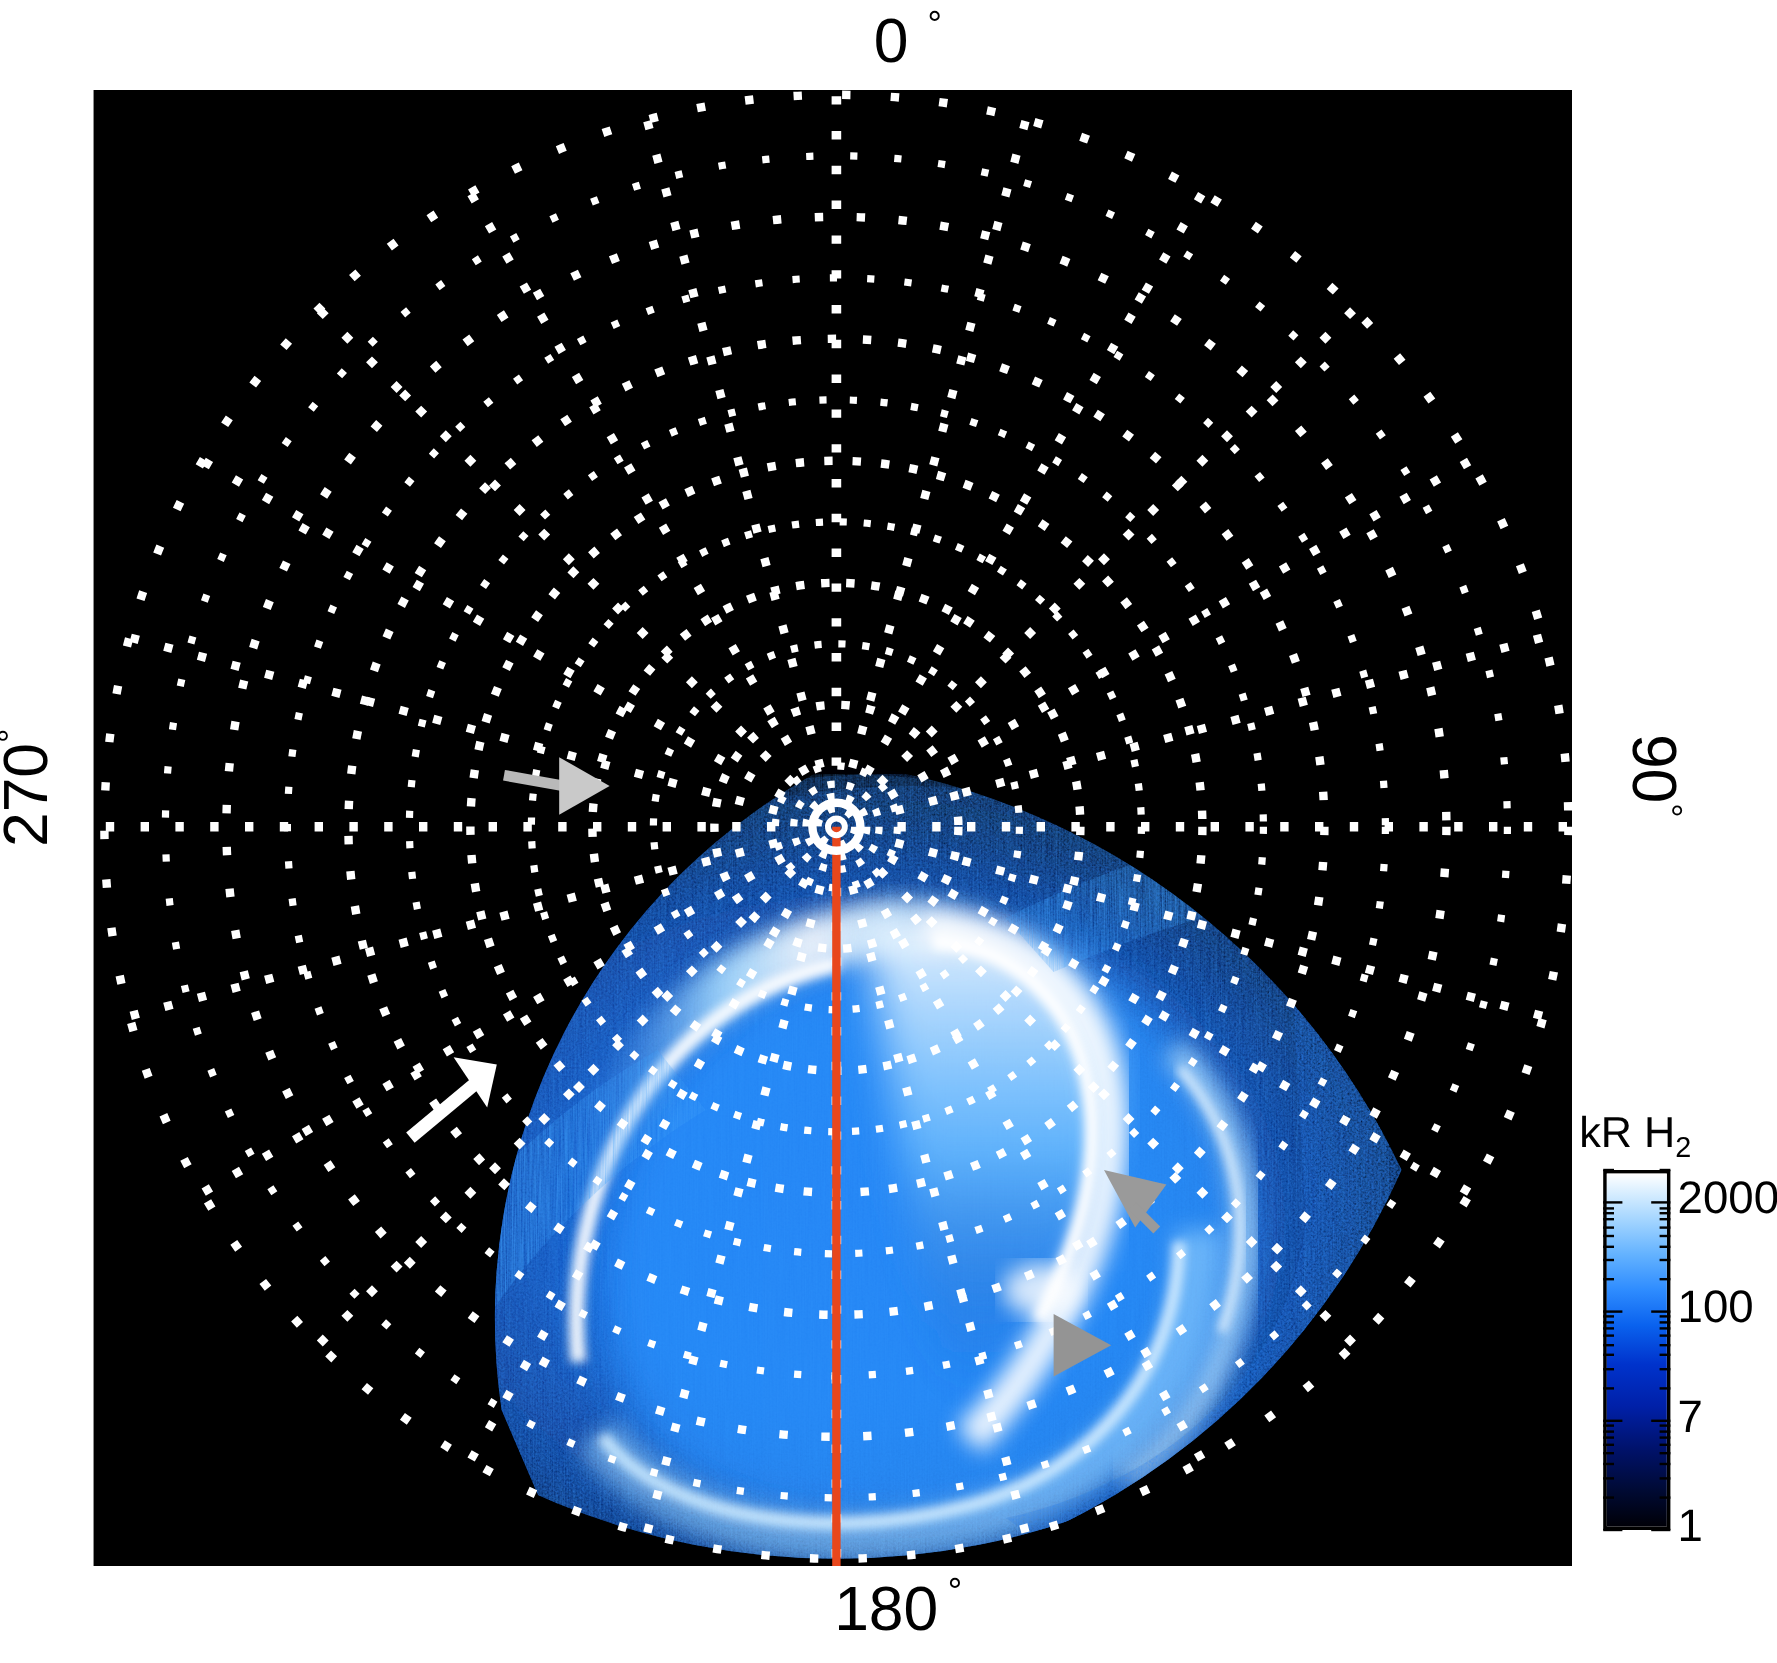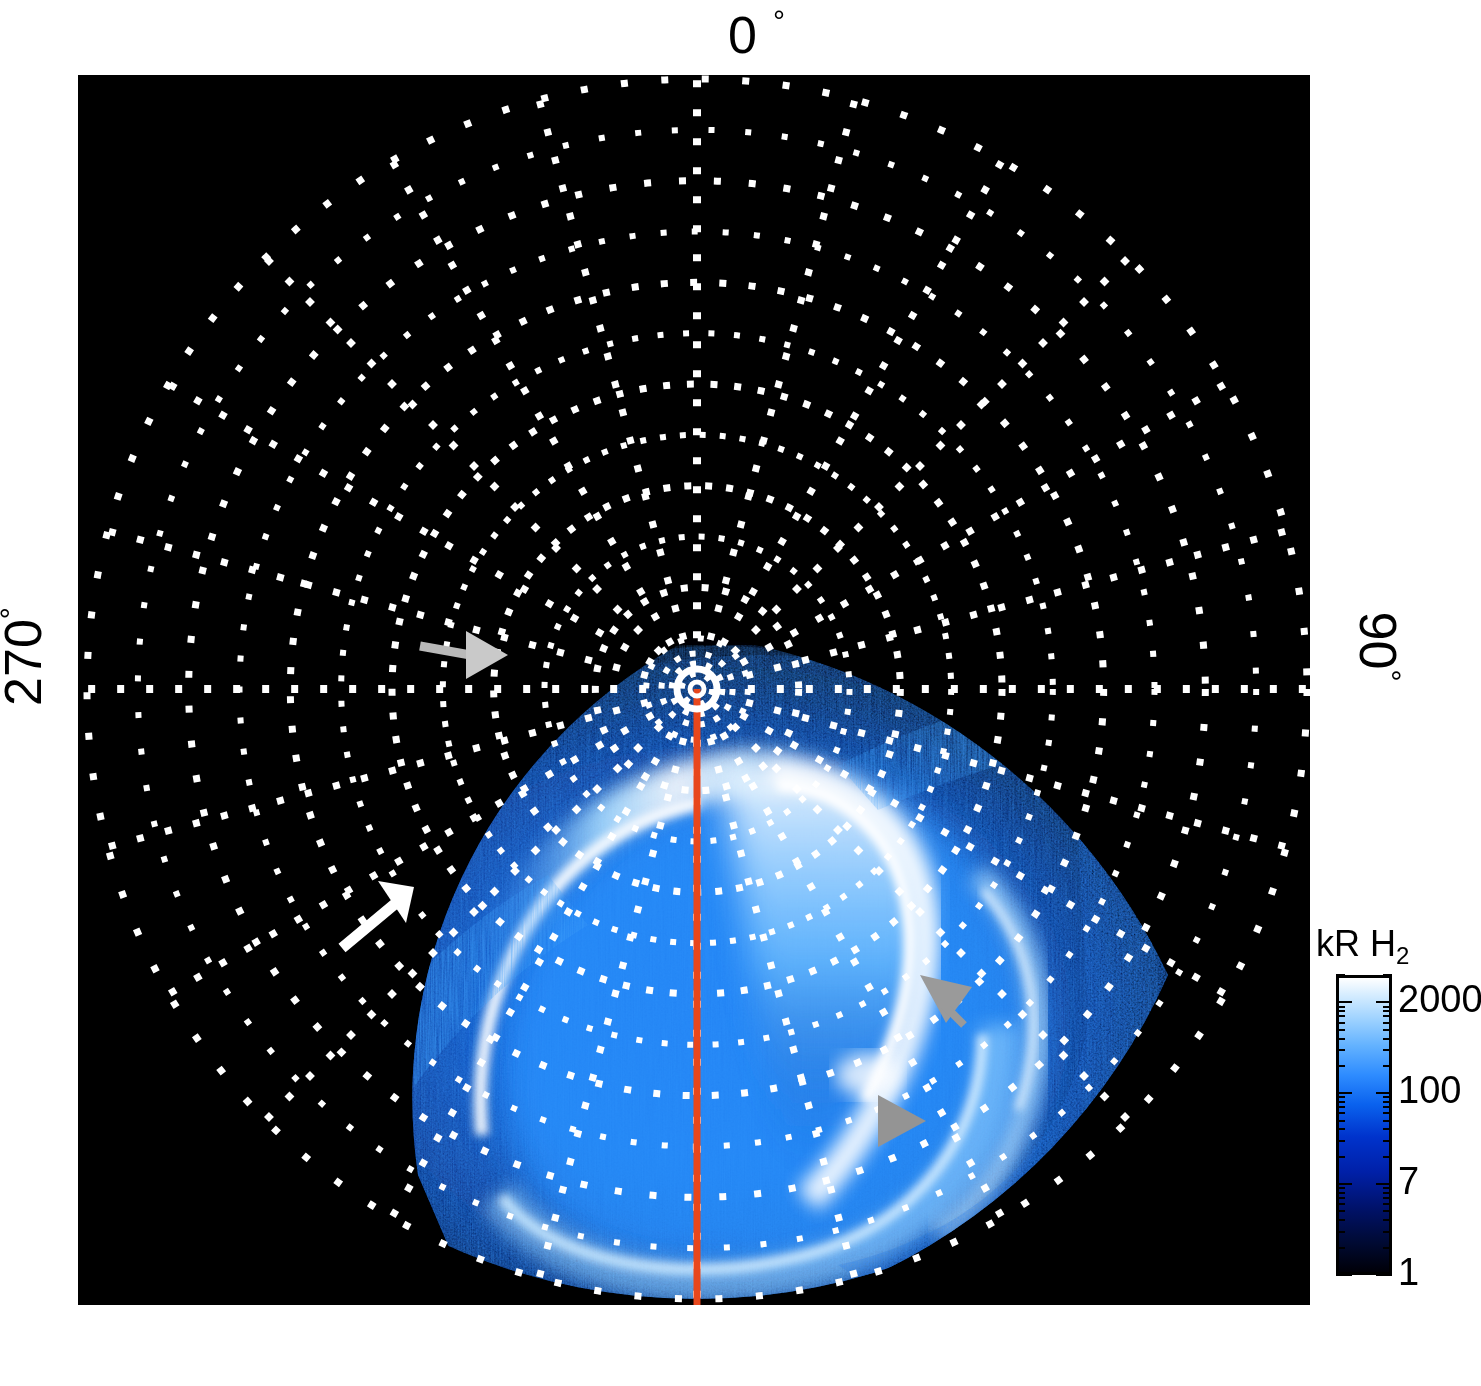--- a/index.html
+++ b/index.html
@@ -43,20 +43,23 @@
 </style>
 </head>
 <body>
 
 <div id="figure">
 
   <div class="axis-label" id="label-top">
     <span><span>0</span><span class="deg">°</span></span>
   </div>
 
+  <div class="axis-label" id="label-bottom">
+    <span><span>180</span><span class="deg">°</span></span>
+  </div>
 
   <div class="axis-label" id="label-left">
     <span>270</span><span class="deg-s">°</span>
   </div>
 
   <div class="axis-label" id="label-right">
     <span>90</span><span class="deg-s">°</span>
   </div>
 
   <div id="plot-panel">

